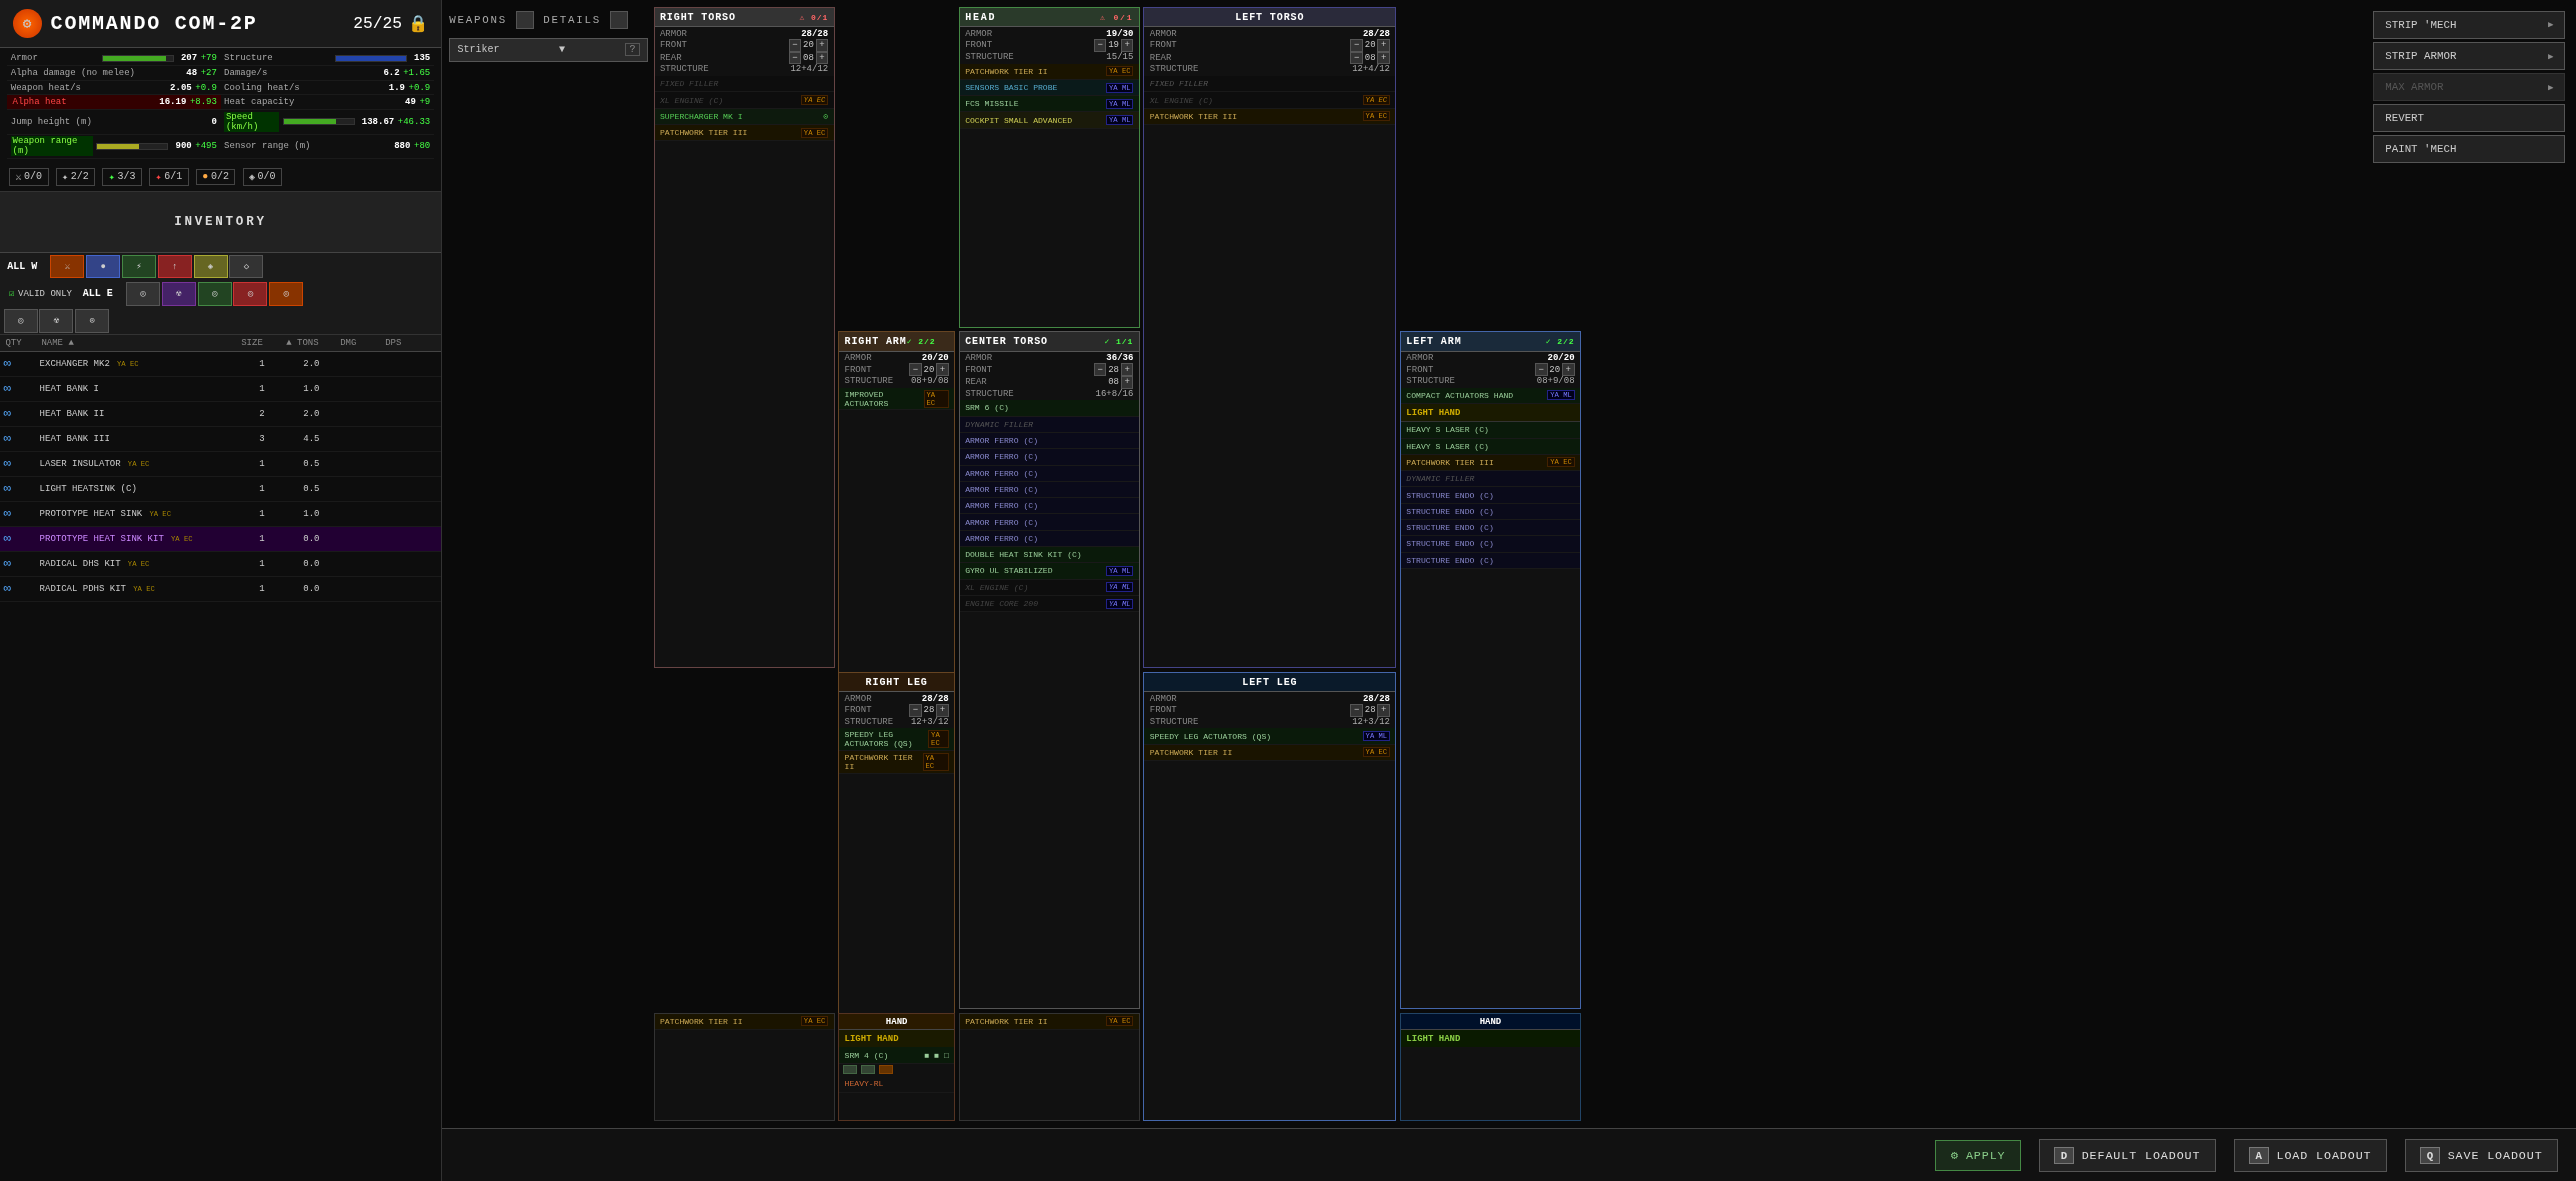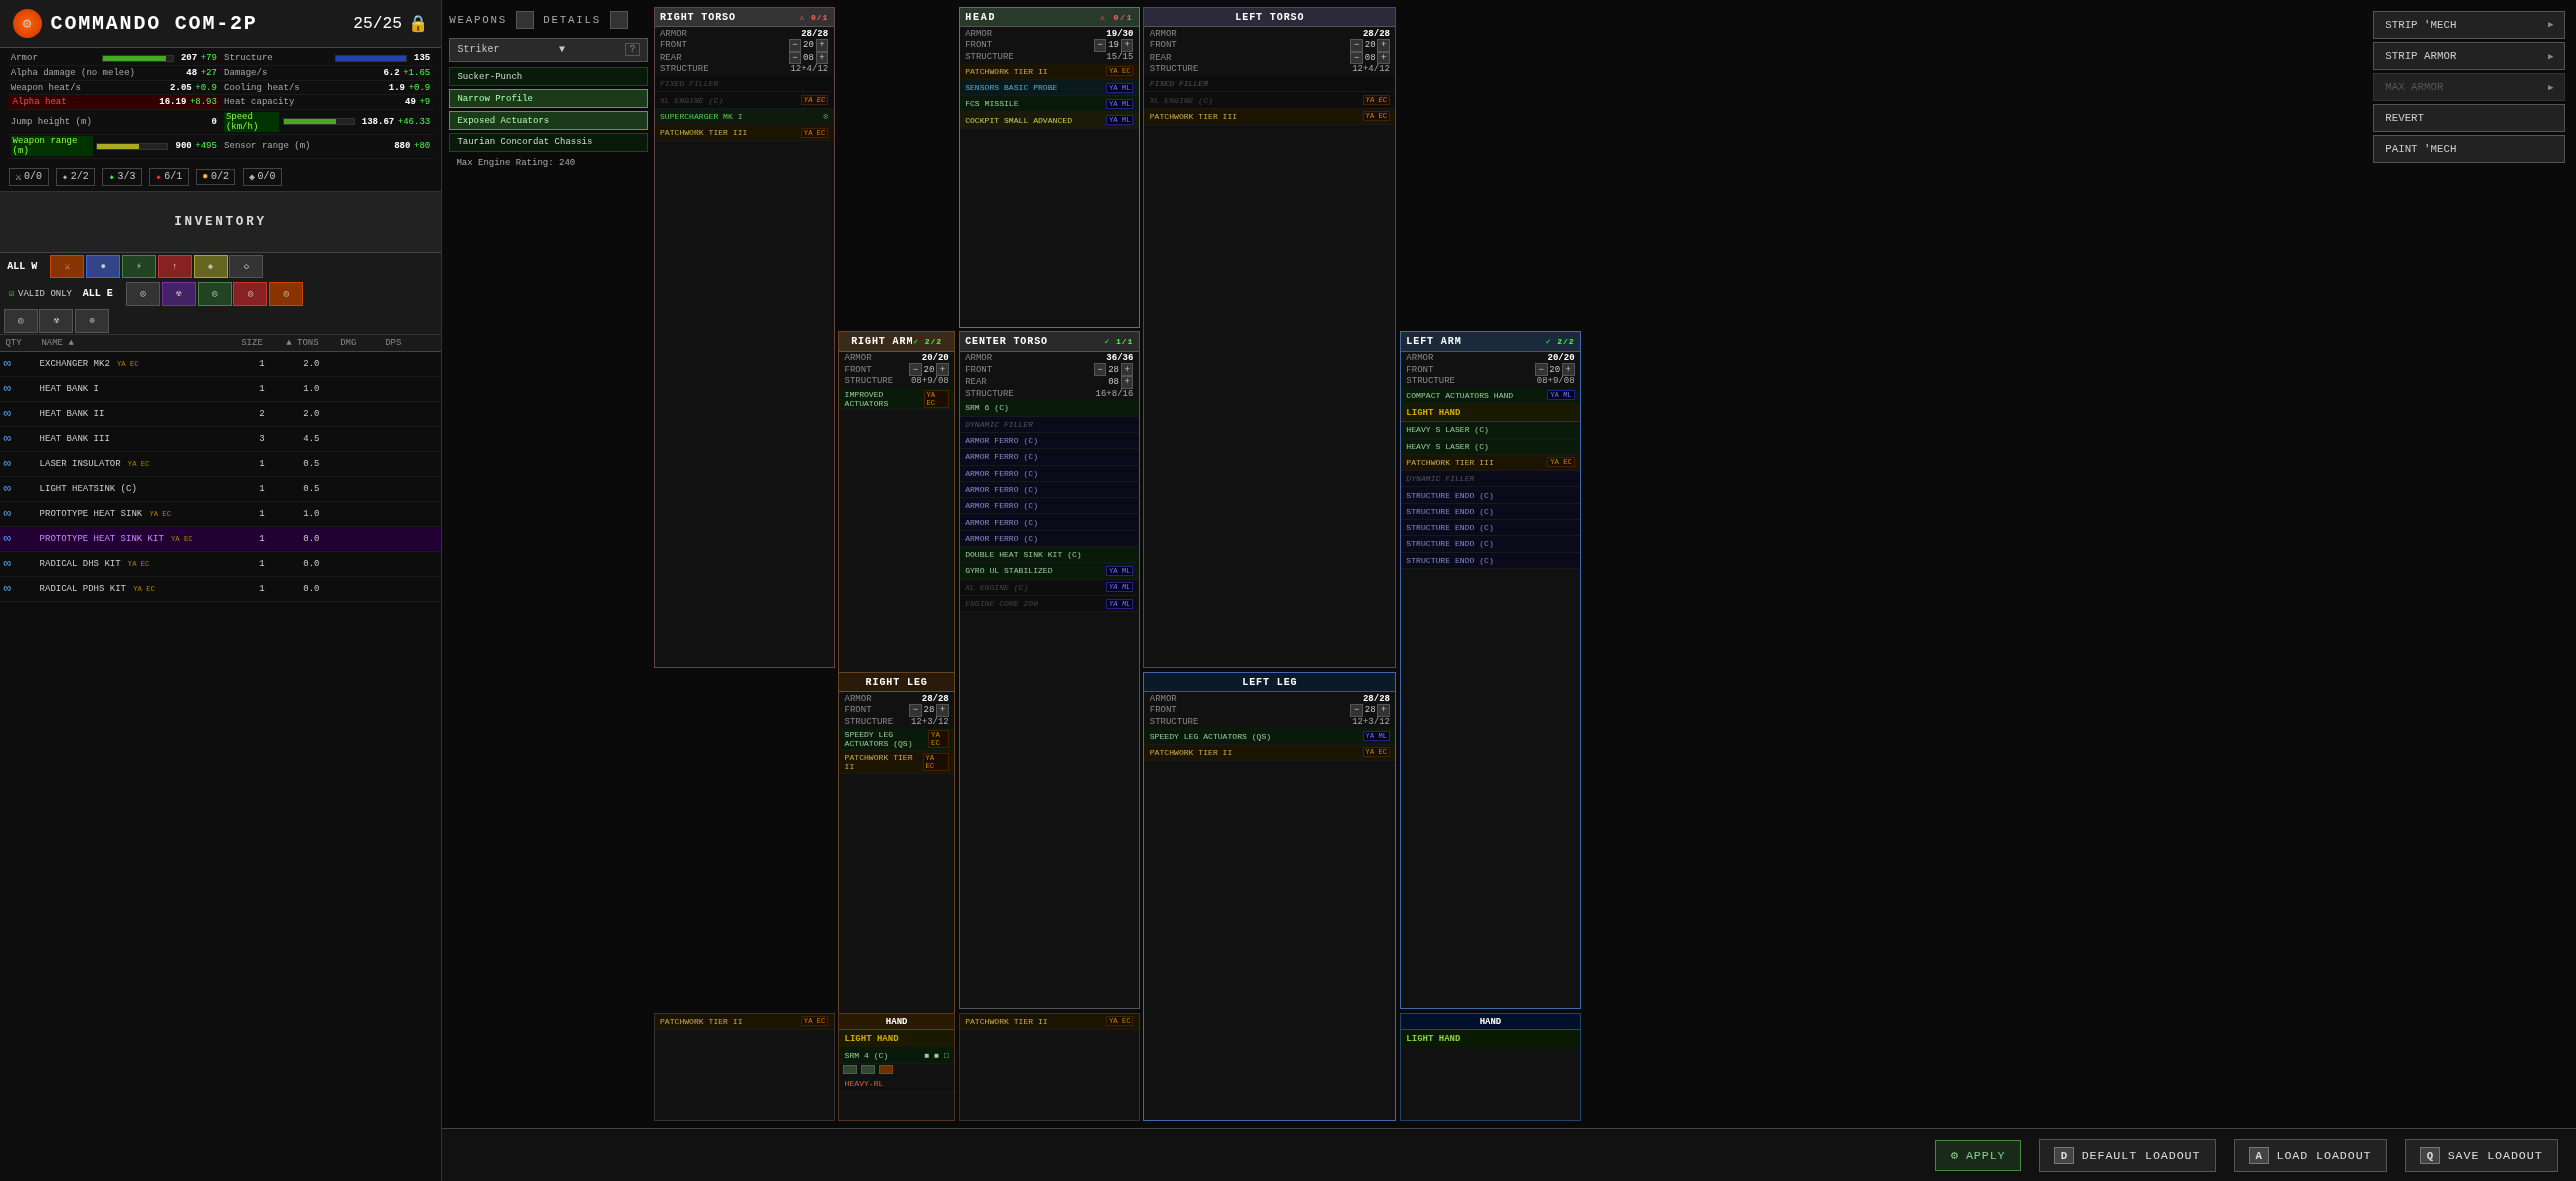--- a/index.html
+++ b/index.html
@@ -623,27 +623,20 @@
       </div>
 
       <div style="border:0.9px solid #555; background:#222;">
         <div style="display:flex;align-items:center;justify-content:space-between;padding:4.5px 7.2px;background:#2a2a2a;">
           <span>Striker</span>
           <span>▼</span>
           <span style="color:#888;border:0.9px solid #555;padding:0 3.6px;">?</span>
         </div>
       </div>
 
-      <div style="display:flex;flex-direction:column;gap:2.7px;">
-        <div style="padding:3.6px 7.2px;background:#0a1a0a;border:0.9px solid #224422;color:#ccddcc;font-size:9px;cursor:pointer;">Sucker-Punch</div>
-        <div style="padding:3.6px 7.2px;background:#1a3a1a;border:0.9px solid #44aa44;color:#aaffaa;font-size:9px;cursor:pointer;">Narrow Profile</div>
-        <div style="padding:3.6px 7.2px;background:#1a3a1a;border:0.9px solid #44aa44;color:#aaffaa;font-size:9px;cursor:pointer;">Exposed Actuators</div>
-        <div style="padding:3.6px 7.2px;background:#0a1a0a;border:0.9px solid #224422;color:#ccddcc;font-size:9px;cursor:pointer;">Taurian Concordat Chassis</div>
-        <div style="padding:3.6px 7.2px;color:#aaa;font-size:9px;">Max Engine Rating:  240</div>
-      </div>
     </div>
 
     <div style="flex:1; display:grid; grid-template-columns: 181px 117px 181px 253px 181px 117px 181px; grid-template-rows: auto auto auto 108px; gap:3.6px;">
 
       <div style="grid-column:1;grid-row:1/3;border:1.8px solid #664444;background:#111;display:flex;flex-direction:column;">
         <div style="background:#333;padding:3.6px 5.4px;font-size:10px;font-weight:bold;color:#fff;text-align:center;letter-spacing:0.9px;border-bottom:0.9px solid #555;display:flex;justify-content:space-between;align-items:center;">
           <span>RIGHT TORSO</span>
           <span style="color:#ff6666;font-size:8.1px;">⚠ 0/1</span>
         </div>
         <div style="padding:1.8px 5.4px;font-size:9px;">
@@ -685,21 +678,21 @@
               <span>⊙</span>
             </div>
           <div class="slot patchwork-slot">
               <span>PATCHWORK TIER III</span>
               <span class="slot-badge badge-yaec">YA EC</span>
             </div>
         </div>
       </div>
 
       <div style="grid-column:2;grid-row:2/4;border:1.8px solid #664422;background:#111;display:flex;flex-direction:column;">
-        <div style="background:#3a2a1a;padding:3.6px 5.4px;font-size:10px;font-weight:bold;color:#fff;text-align:center;letter-spacing:0.9px;border-bottom:0.9px solid #555;display:flex;justify-content:center;align-items:center;">
+        <div style="background:#3a2a1a;padding:3.6px 5.4px;font-size:10px;font-weight:bold;color:#fff;text-align:center;letter-spacing:0.9px;border-bottom:0.9px solid #555;display:flex;justify-content:flex-start;align-items:center;">
           <span>RIGHT ARM</span>
           <span style="color:#44ff44;font-size:8.1px;">✓ 2/2</span>
         </div>
         <div style="padding:1.8px 5.4px;font-size:9px;">
           <div style="display:flex;justify-content:space-between;">
             <span style="color:#888;">ARMOR</span>
             <span style="color:#fff;font-weight:bold;">20/20</span>
           </div>
           <div style="display:flex;justify-content:space-between;align-items:center;">
             <span style="color:#888;">FRONT</span>

